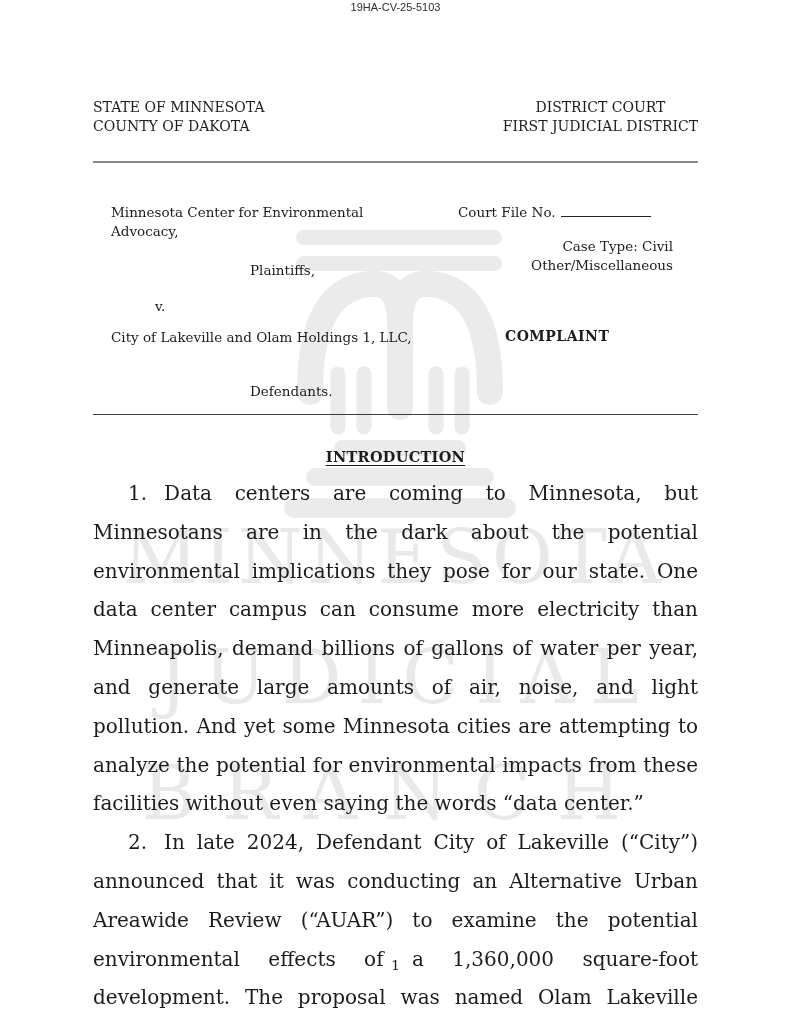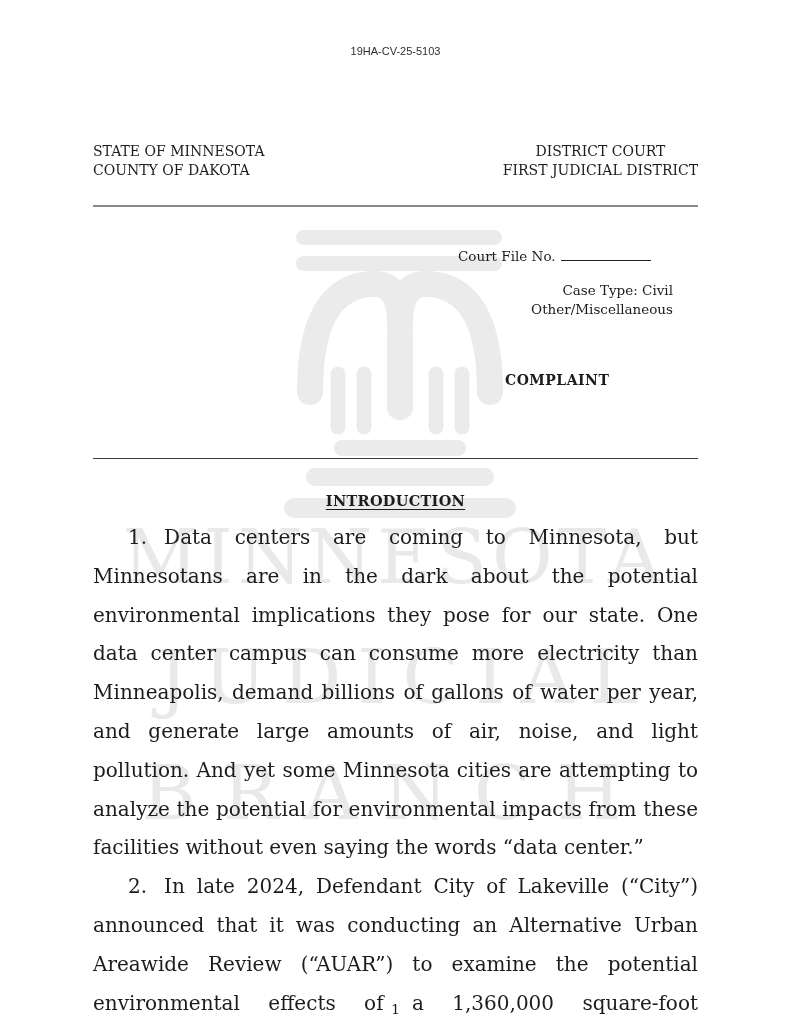--- a/index.html
+++ b/index.html
@@ -11,21 +11,21 @@
   .watermark { position:absolute; inset:0; z-index:0; }
   .wm-logo { position:absolute; left:278px; top:222px; }
   .wm-word {
     position:absolute; left:0; right:2px; text-align:center;
     font-family:"DejaVu Serif", serif; color:#e9e9e9; font-size:74px; line-height:1;
   }
   .wm-1 { top:520px; letter-spacing:5px; }
   .wm-2 { top:640px; letter-spacing:16px;padding-left:24px; }
   .wm-3 { top:756px; letter-spacing:26px; }
   
-  .fg { position:absolute; inset:0; z-index:1;margin-top:44px; }
+  .fg { position:absolute; inset:0; z-index:1; }
   .case-number {
     position:absolute; top:1px; left:0; right:0; text-align:center;
     font-family:"Liberation Sans", sans-serif; font-size:11px; color:#2e2e2e;
   }
   .filed-stamp {
     position:absolute; top:8px; right:7px; text-align:right;
     font-family:"Liberation Sans", sans-serif; font-size:10.5px; line-height:13px; color:#2e2e2e;
   }
   .content { position:absolute; left:93px; width:605px; top:0; }
   .court-header { display:flex; justify-content:space-between; margin-top:98px;
@@ -97,20 +97,27 @@
         </div>
         <div class="right">
           <div>DISTRICT COURT</div>
           <div>FIRST JUDICIAL DISTRICT</div>
         </div>
       </div>
 
       <hr class="rule-top">
 
       <div class="caption">
+        <div class="cap-left">
+          <div class="plaintiff-name">Minnesota Center for Environmental Advocacy,</div>
+          <div class="plaintiff-role">Plaintiffs,</div>
+          <div class="versus">v.</div>
+          <div class="defendant-name">City of Lakeville and Olam Holdings 1, LLC,</div>
+          <div class="defendant-role">Defendants.</div>
+        </div>
         <div class="cap-right">
           <div class="court-file-line">
             <span>Court File No.</span><span class="blank-line"></span>
           </div>
           <div class="case-type">
             <div>Case Type: Civil</div>
             <div>Other/Miscellaneous</div>
           </div>
           <div class="doc-title">COMPLAINT</div>
         </div>

